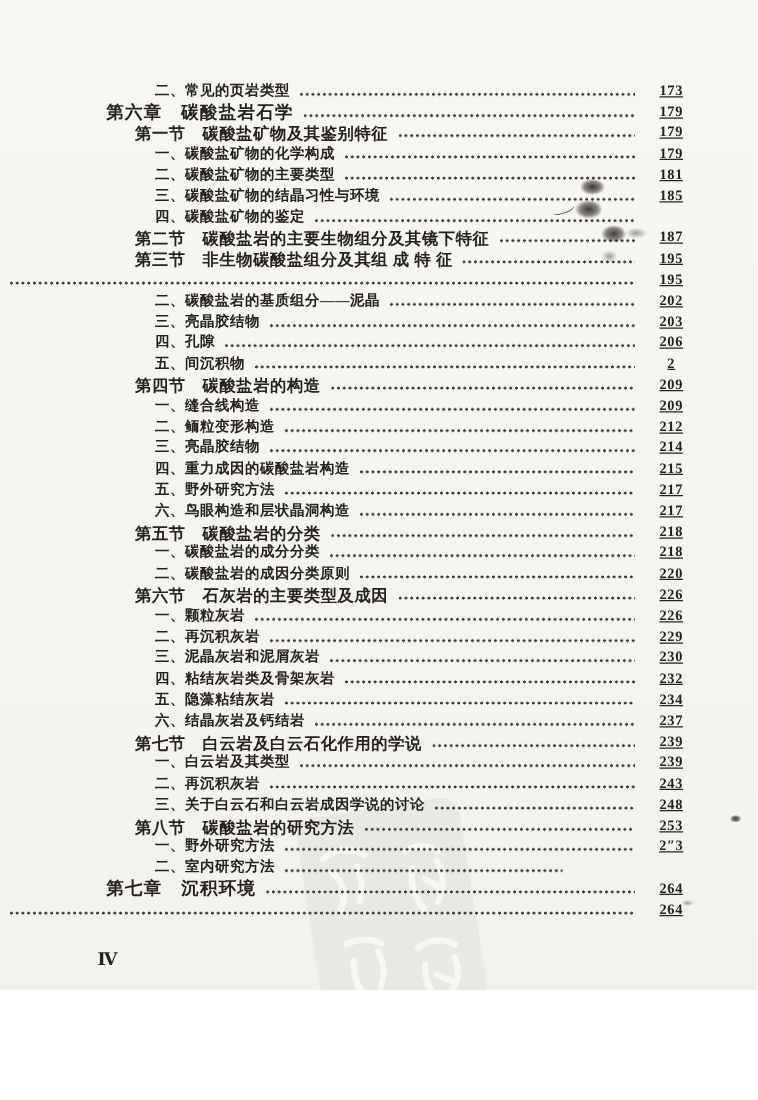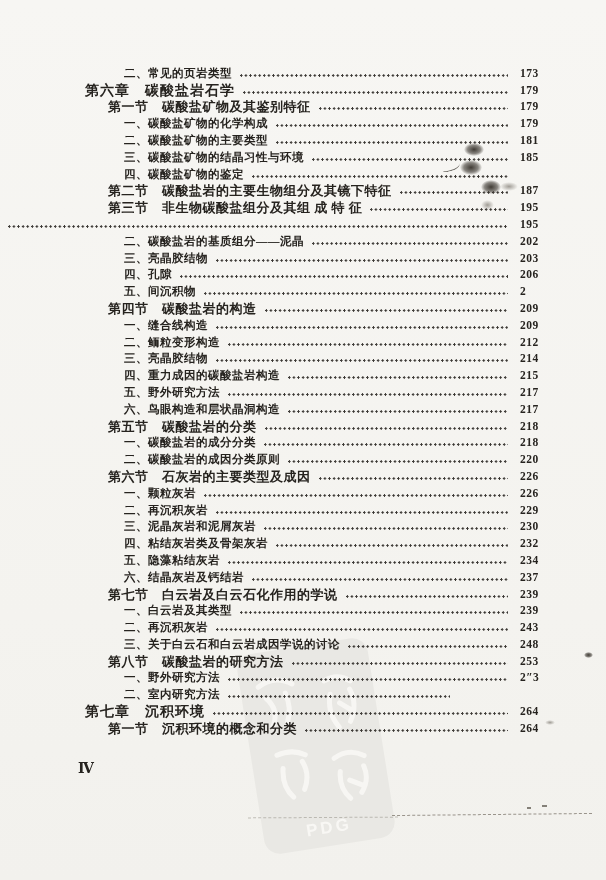--- a/index.html
+++ b/index.html
@@ -1,18 +1,18 @@
 <!DOCTYPE html>
 <html><head>
 <meta charset="utf-8">
 <style>
   html,body { margin:0; padding:0; }
   .page {
     position: relative;
-    width: 606px; height: 880px;
+    width: 606px; height: 792px;
     background: linear-gradient(180deg,#f7f6f3 0%, #f4f3ef 70%, #f2f1ed 100%);
     overflow: hidden;
     font-family: "Liberation Serif", "DejaVu Serif", serif;
     color: #26231f;
   }
   
   .toc {
     position: absolute; left:0; top:64px; right:0;
     margin:0; padding:0 52px 0 0;
     list-style:none; z-index:2;
@@ -30,22 +30,22 @@
   .toc li.item { font-weight:bold; font-size:11.5px; }
   .toc li.item .label { margin-left:124px; letter-spacing:.5px; }
   .leader {
     flex:1 1 auto; height:3px; align-self:flex-end;
     margin:0 6px 4px 8px;
     background-image: radial-gradient(circle at 1.2px 1.5px, #3a3733 1.05px, rgba(0,0,0,0) 1.25px);
     background-size:4.6px 3px; background-repeat:repeat-x;
   }
   .toc li.leader-short .leader { flex:0 0 222px; }
   .pagenum {
-    flex:0 0 34px; margin-left:6px; text-align:left;
-    font-size:11.5px; font-weight:bold; letter-spacing:.5px;
+    flex:0 0 34px; margin-left:6px; text-align:center;
+    font-size:11.5px; font-weight:bold; letter-spacing:.5px;text-decoration:underline;
   }
   
   .folio {
     position:absolute; left:78px; top:760px; z-index:2;
     font-size:14px; font-weight:bold; letter-spacing:1px;
   }
   
   .seal {
     position:absolute; left:250px; top:645px; width:132px; height:202px;
     background:#e9e8e4; border-radius:16px;
@@ -263,21 +263,20 @@
       <span class="label">二、室内研究方法</span>
       <span class="leader"></span>
       <span class="pagenum"></span>
     </li>
       <li class="chapter">
       <span class="label">第七章　沉积环境</span>
       <span class="leader"></span>
       <span class="pagenum">264</span>
     </li>
       <li class="section">
-      <span class="label">第一节　沉积环境的概念和分类</span>
       <span class="leader"></span>
       <span class="pagenum">264</span>
     </li>
     </ol>
 
   <div class="folio">Ⅳ</div>
 
   <div class="seal">
     <svg width="132" height="202" viewBox="0 0 132 202">
       <g fill="none" stroke="#f8f7f4" stroke-width="5" stroke-linecap="round" opacity="0.95">

